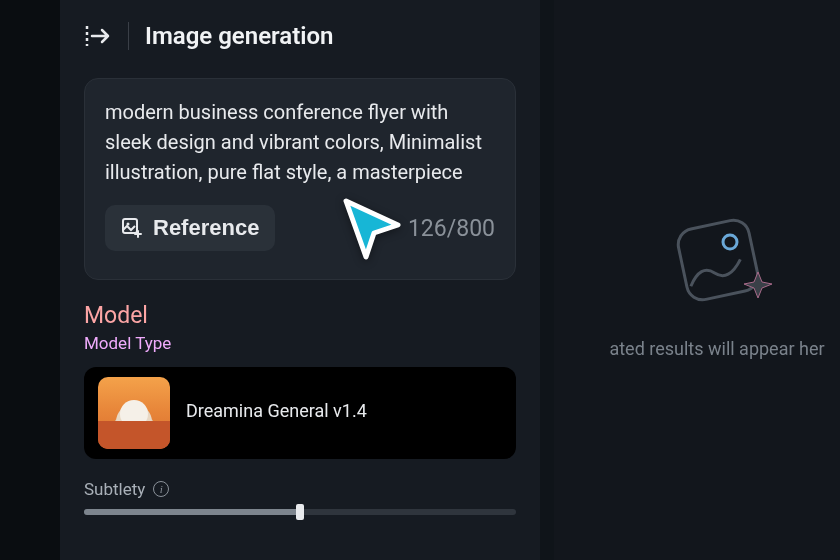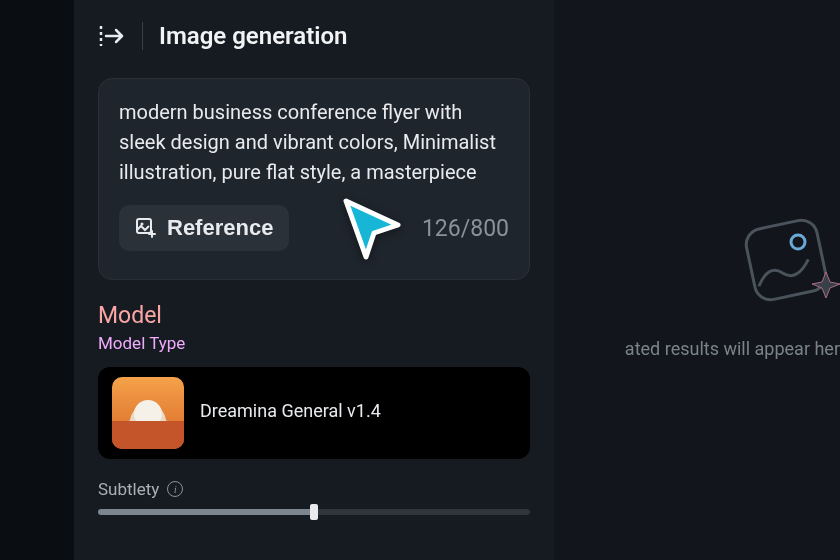--- a/index.html
+++ b/index.html
@@ -11,33 +11,33 @@
     position: relative;
   }
   .rail {
     position: absolute;
     left: 0; top: 0;
     width: 74px; height: 560px;
     background: #0a0d11;
   }
   .panel {
     position: absolute;
-    left: 74px; top: 0;
+    left: 60px; top: 0;
     width: 480px; height: 560px;
     background: #161b22;
     padding: 22px 24px 0 24px;
   }
   .right {
     position: absolute;
     left: 554px; top: 0;
     width: 286px; height: 560px;
     background: #12161c;
     display: flex;
     flex-direction: column;
-    align-items: flex-end;
+    align-items: center;
     justify-content: center;
   }
   .header {
     display: flex;
     align-items: center;
     gap: 16px;
     margin-bottom: 28px;
   }
   .header-icon svg { display: block; }
   .vsep {

